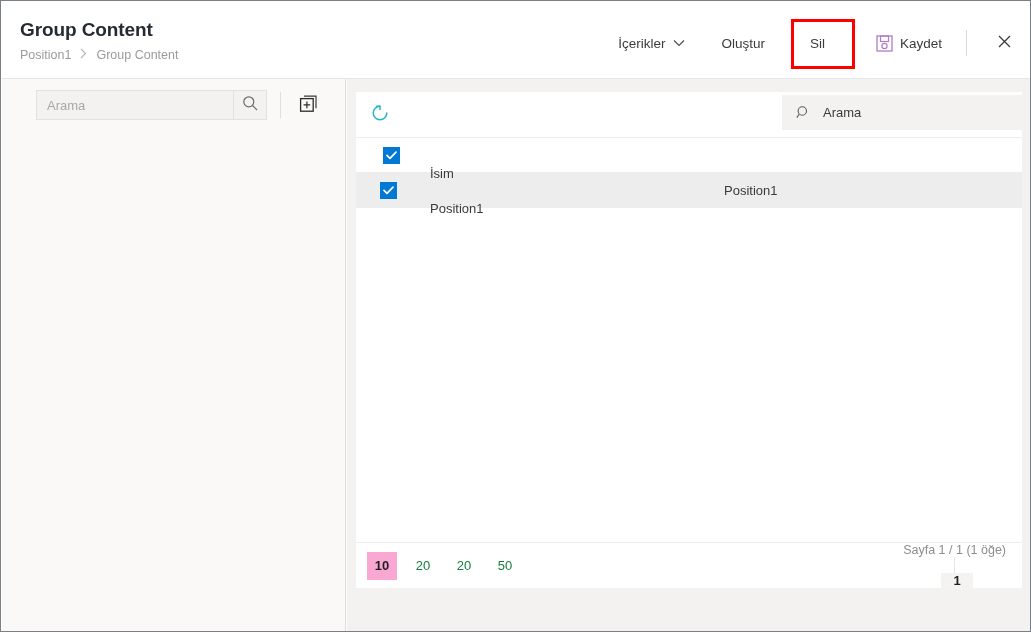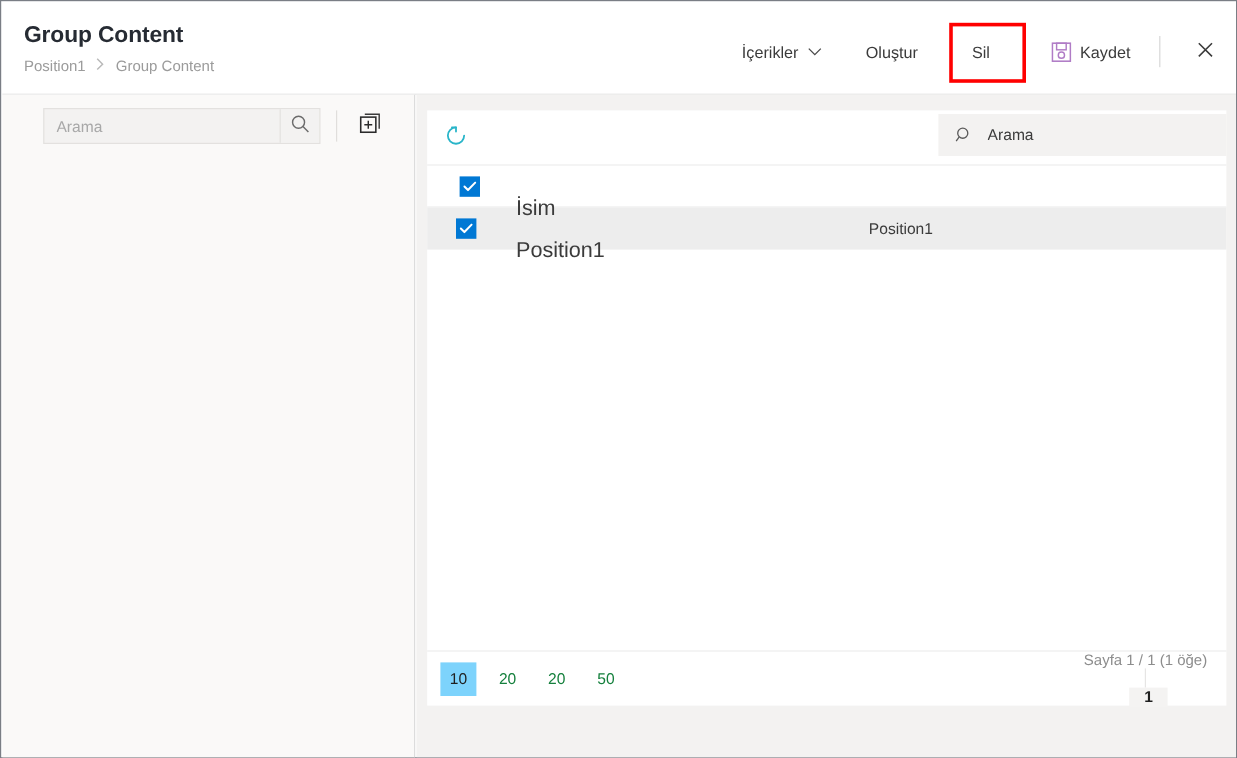--- a/index.html
+++ b/index.html
@@ -207,21 +207,21 @@
     border-bottom: 1px solid #ededed;
   }
   .trow {
     display: flex;
     align-items: center;
     height: 35px;
     background: #ededed;
   }
   .cb-cell { width: 74px; display: flex; justify-content: flex-start; padding-left: 27px; }
   .trow .cb-cell { padding-left: 24px; }
-  .col-name { width: 294px; font-size: 18px; color: #3b3b3b; margin-top: 36px; }
+  .col-name { width: 294px; font-size: 13px; color: #3b3b3b; margin-top: 36px; }
   .col-obj  { flex: 1; font-size: 13px; color: #3b3b3b; }
   .thead .col-name, .thead .col-obj { color: #3b3b3b; }
 
   .checkbox {
     width: 17px; height: 17px;
     background: #0078d4;
     display: flex;
     align-items: center;
     justify-content: center;
     cursor: default;
@@ -239,22 +239,22 @@
   .psize {
     min-width: 30px; height: 28px;
     display: flex; align-items: center; justify-content: center;
     font-size: 13px;
     color: #15803d;
     margin-right: 11px;
     padding: 0 6px;
     cursor: default;
   }
   .psize.active {
-    background: #7dd3fc;
-    font-weight: normal;
+    background: #f9a8d4;
+    font-weight: bold;
     color: #1f1f1f;
   }
   .footer-right {
     margin-left: auto;
     display: flex;
     align-items: center;
     height: 46px;
     flex-direction: column;
   }
   .page-info {

